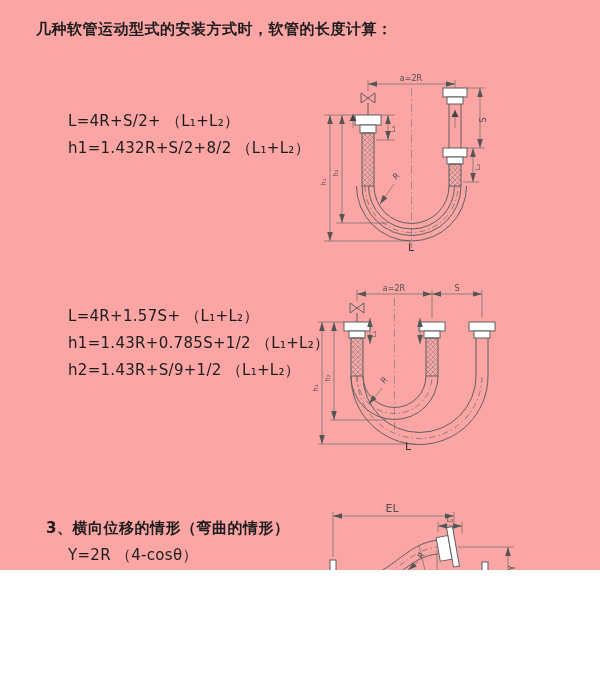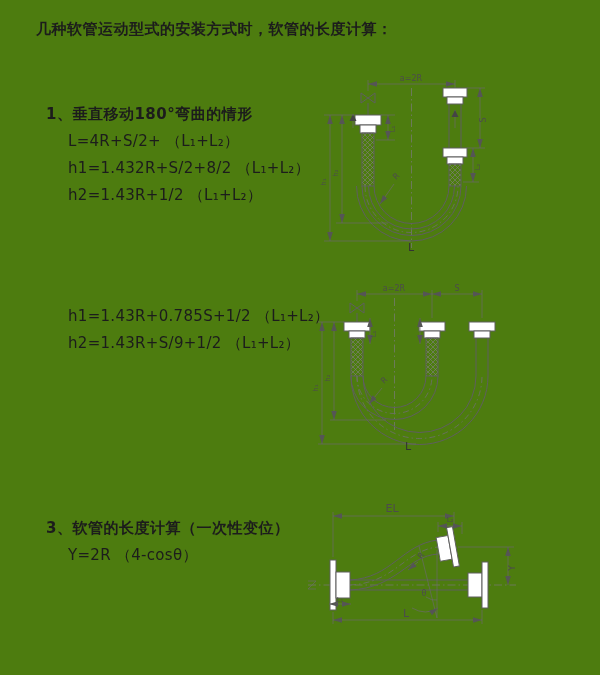--- a/index.html
+++ b/index.html
@@ -1,18 +1,18 @@
 <!DOCTYPE html>
 <html><head>
 <meta charset="utf-8">
 <style>
   html,body{margin:0;padding:0;}
   body{width:600px;height:675px;background:#ffffff;
        font-family:"DejaVu Sans","Liberation Sans",sans-serif;color:#1c1c1c;}
-  .page{position:absolute;left:0;top:0;width:600px;height:675px;background:#4d7c0f;overflow:hidden;}
+  .page{position:absolute;left:0;top:0;width:600px;height:570px;background:#fca5a5;overflow:hidden;}
   .title{position:absolute;left:36px;top:20px;font-size:15px;font-weight:bold;letter-spacing:.5px;white-space:nowrap;}
   .section{position:absolute;left:46px;font-size:15px;}
   .s1{top:104px}.s2{top:299px}.s3{top:518px}
   .sec-head{font-weight:bold;line-height:20px;white-space:nowrap;letter-spacing:.5px;}
   .formulas{margin-left:22px;}
   .formula{margin-top:8px;line-height:19px;white-space:nowrap;letter-spacing:.3px;}
   svg{position:absolute;}
   .d1{left:310px;top:70px}.d2{left:308px;top:282px}.d3{left:300px;top:500px}
   svg text{font-family:"DejaVu Sans",sans-serif;fill:#4c4c4c;}
   .dimtxt{font-size:8px;}
@@ -25,25 +25,23 @@
   .dash{stroke:#6f6f6f;stroke-width:.8;fill:none;stroke-dasharray:6 3 1.5 3;}
 </style>
 </head>
 <body>
 
 <div class="page">
 
   <div class="title">几种软管运动型式的安装方式时，软管的长度计算：</div>
 
   <div class="section s1">
-    <div class="sec-head"><span>1、</span><span>垂直移动180°弯曲的情形</span></div>
     <div class="formulas">
       <div class="formula">L=4R+S/2+ （L₁+L₂）</div>
       <div class="formula">h1=1.432R+S/2+8/2 （L₁+L₂）</div>
-      <div class="formula">h2=1.43R+1/2 （L₁+L₂）</div>
     </div>
   </div>
 
   <svg class="d1" width="280" height="184" viewBox="0 0 280 184">
     <defs>
       <pattern id="b1" width="5" height="5" patternUnits="userSpaceOnUse">
         <path d="M0,5 L5,0 M0,0 L5,5" stroke="#808080" stroke-width=".6"></path>
       </pattern>
       <marker id="da1" markerWidth="10" markerHeight="8" refX="9" refY="4" orient="auto-start-reverse" markerUnits="userSpaceOnUse">
         <path d="M0,1.2 L9,4 L0,6.8 Z" fill="#555"></path>
@@ -124,20 +122,21 @@
     <text class="dimtxt-sm" x="170" y="97" text-anchor="middle" transform="rotate(-90 170 97)">L₂</text>
 
     <line class="dim" x1="84" y1="114" x2="70" y2="134" marker-end="url(#da1)"></line>
     <text class="dimtxt" x="88" y="108" text-anchor="middle" transform="rotate(-45 88 108)" font-size="9">R</text>
 
     <text class="biglab" x="101" y="181" text-anchor="middle">L</text>
   </svg>
 
   <div class="section s2">
     <div class="formulas">
+      <div class="formula">L=4R+1.57S+ （L₁+L₂）</div>
       <div class="formula">h1=1.43R+0.785S+1/2 （L₁+L₂）</div>
       <div class="formula">h2=1.43R+S/9+1/2 （L₁+L₂）</div>
     </div>
   </div>
 
   <svg class="d2" width="292" height="170" viewBox="0 0 292 170">
     <defs>
       <pattern id="b2" width="5" height="5" patternUnits="userSpaceOnUse">
         <path d="M0,5 L5,0 M0,0 L5,5" stroke="#808080" stroke-width=".6"></path>
       </pattern>
@@ -206,21 +205,21 @@
     </g>
     <text class="dimtxt-sm" x="10" y="106" text-anchor="middle" transform="rotate(-90 10 106)">h₁</text>
     <text class="dimtxt-sm" x="22" y="96" text-anchor="middle" transform="rotate(-90 22 96)">h₂</text>
 
     <line class="dim" x1="74" y1="106" x2="61" y2="122" marker-end="url(#da2)"></line>
     <text class="dimtxt" x="78" y="100" text-anchor="middle" transform="rotate(-45 78 100)" font-size="9">R</text>
     <text class="biglab" x="100" y="168" text-anchor="middle" font-size="10">L</text>
   </svg>
 
   <div class="section s3">
-    <div class="sec-head"><span>3、</span><span>软管的长度计算（一次性变位）</span></div>
+    <div class="sec-head"><span>3、</span><span>横向位移的情形（弯曲的情形）</span></div>
     <div class="formulas">
       <div class="formula">Y=2R （4-cosθ）</div>
     </div>
   </div>
 
   <svg class="d3" width="240" height="142" viewBox="0 0 240 142">
     <defs>
       <marker id="da3" markerWidth="10" markerHeight="8" refX="9" refY="4" orient="auto-start-reverse" markerUnits="userSpaceOnUse">
         <path d="M0,1.2 L9,4 L0,6.8 Z" fill="#555"></path>
       </marker>

